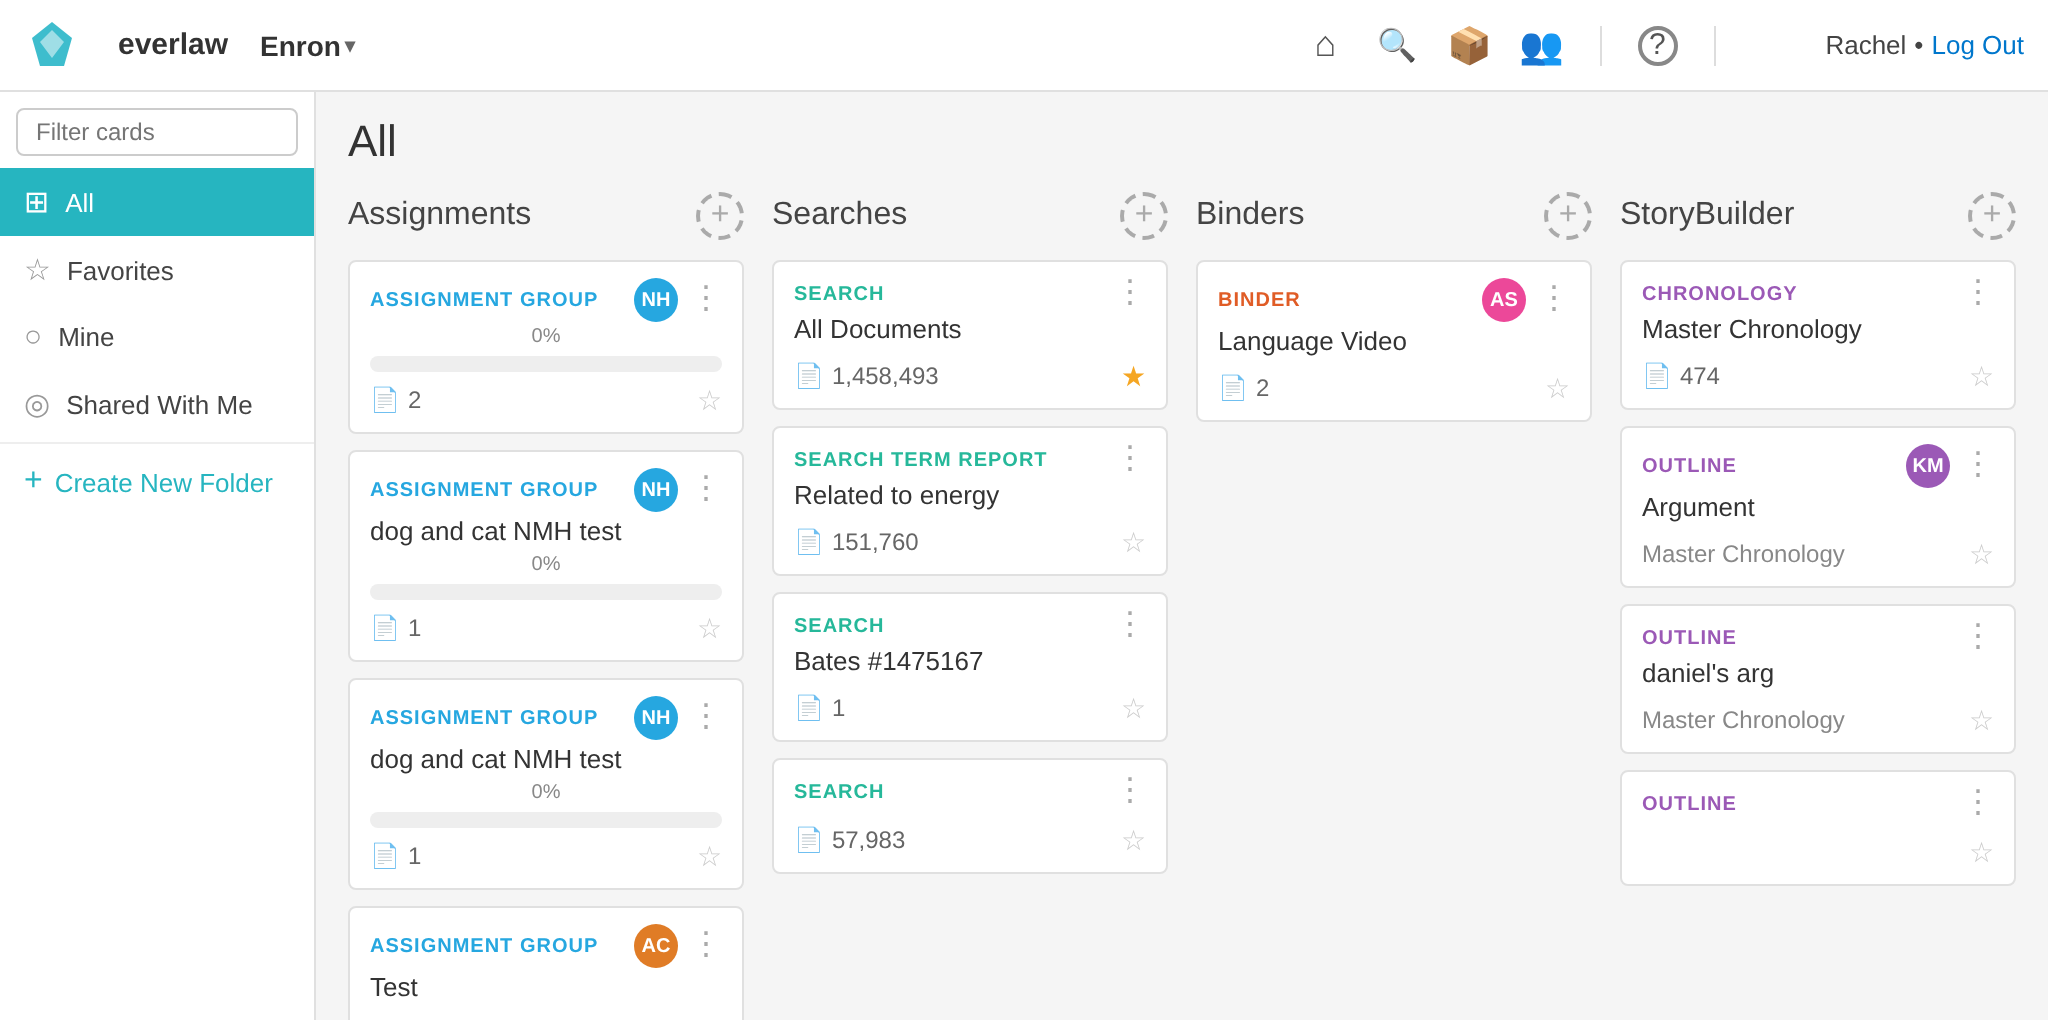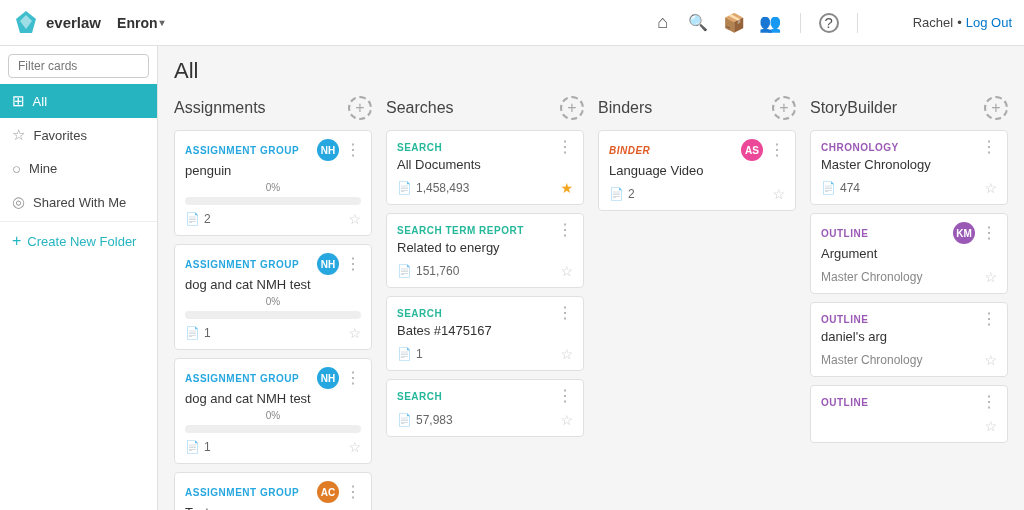--- a/index.html
+++ b/index.html
@@ -1,20 +1,20 @@
 <!DOCTYPE html>
 <html><head>
   <meta charset="utf-8">
   <style>
     * { box-sizing: border-box; margin: 0; padding: 0; }
     body { font-family: -apple-system, BlinkMacSystemFont, 'Segoe UI', Arial, sans-serif; font-size: 13px; background: #f5f5f5; width: 1024px; height: 510px; overflow: hidden; display: flex; flex-direction: column; }
 
     
     .topnav { background: #fff; height: 46px; display: flex; align-items: center; padding: 0 12px; border-bottom: 1px solid #e0e0e0; flex-shrink: 0; }
-    .logo { display: flex; align-items: center; gap: 6px; margin-right: 16px; }
+    .logo { display: flex; align-items: center; gap: 19px; margin-right: 16px; }
     .logo-diamond { width: 28px; height: 28px; }
     .logo-text { font-size: 15px; font-weight: 600; color: #333; }
     .nav-project { display: flex; align-items: center; gap: 2px; font-size: 14px; font-weight: 600; color: #333; cursor: pointer; }
     .nav-project .chevron { font-size: 10px; color: #666; }
     .nav-icons { margin-left: auto; display: flex; align-items: center; gap: 14px; }
     .nav-icon { width: 22px; height: 22px; color: #555; cursor: pointer; display: flex; align-items: center; justify-content: center; font-size: 18px; }
     .nav-divider { width: 1px; height: 20px; background: #ddd; margin: 0 4px; }
     .nav-user { font-size: 13px; color: #444; display: flex; gap: 4px; margin-left: 37px; }
     .nav-user a { color: #0077cc; text-decoration: none; }
 
@@ -45,21 +45,21 @@
     .column-header { display: flex; align-items: center; justify-content: space-between; margin-bottom: 10px; }
     .column-title { font-size: 16px; font-weight: 500; color: #444; }
     .add-btn { width: 24px; height: 24px; border: 2px dashed #aaa; border-radius: 50%; display: flex; align-items: center; justify-content: center; color: #aaa; font-size: 16px; cursor: pointer; }
 
     
     .card { background: #fff; border: 1px solid #e0e0e0; border-radius: 4px; margin-bottom: 8px; padding: 8px 10px; position: relative; }
     .card-type-row { display: flex; align-items: center; justify-content: space-between; margin-bottom: 2px; }
     .card-type { font-size: 10px; font-weight: 700; letter-spacing: 0.5px; text-transform: uppercase; }
     .card-type.assignment { color: #26a7e0; }
     .card-type.search { color: #26b89a; }
-    .card-type.binder { color: #e05c26; font-style: italic; }
+    .card-type.binder { color: #e05c26; }
     .card-type.chronology { color: #9b59b6; }
     .card-type.outline { color: #9b59b6; }
     .card-type-right { display: flex; align-items: center; gap: 6px; }
     .card-avatar { width: 22px; height: 22px; border-radius: 50%; display: flex; align-items: center; justify-content: center; font-size: 10px; font-weight: 700; color: #fff; }
     .avatar-nh { background: #26a7e0; }
     .avatar-ac { background: #e07c26; }
     .avatar-as { background: #ec4899; margin-left: 48px; }
     .avatar-km { background: #9b59b6; }
     .card-menu { color: #aaa; cursor: pointer; font-size: 16px; line-height: 1; }
     .card-name { font-size: 13px; color: #333; margin-bottom: 4px; }
@@ -142,21 +142,20 @@
         </div>
 
         <div class="card">
           <div class="card-type-row">
             <span class="card-type assignment">ASSIGNMENT GROUP</span>
             <div class="card-type-right">
               <div class="card-avatar avatar-nh">NH</div>
               <span class="card-menu">⋮</span>
             </div>
           </div>
-          <div class="card-name">penguin</div>
           <div class="card-progress-label">0%</div>
           <div class="card-progress">
             <div class="card-progress-inner" style="width:0%"></div>
           </div>
           <div class="card-footer">
             <div class="card-count">
               <span>📄</span>
               <span>2</span>
             </div>
             <span class="card-star">☆</span>

